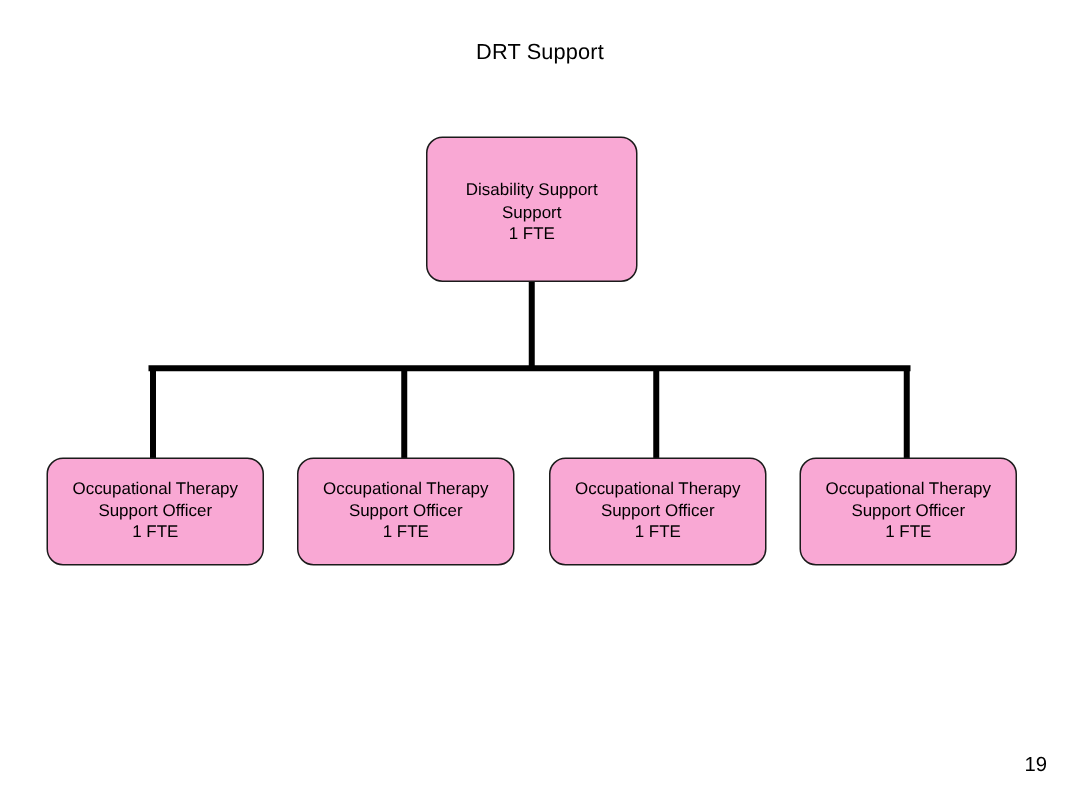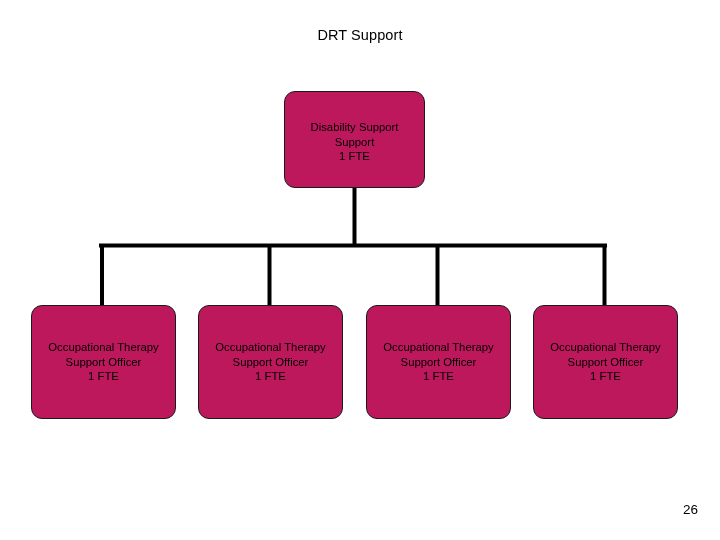--- a/index.html
+++ b/index.html
@@ -41,21 +41,21 @@
     left: 0;
     top: 0;
     width: 720px;
     height: 540px;
     pointer-events: none;
   }
 
   .node {
     position: absolute;
     box-sizing: border-box;
-    background: #be185d;
+    background: #f9a8d4;
     border: 1.2px solid #1b1b1b;
     border-radius: 11px;
     display: flex;
     flex-direction: column;
     align-items: center;
     justify-content: center;
     text-align: center;
   }
 
   .node .line {
@@ -76,21 +76,21 @@
     margin-top: 5px;
     display: flex;
     flex-direction: column;
     align-items: center;
   }
 
   
   .node-leaf {
     top: 305px;
     width: 145px;
-    height: 114px;
+    height: 72px;
   }
   .node-leaf .node-text {
     display: flex;
     flex-direction: column;
     align-items: center;
   }
   .leaf-0 { left: 31px;  }
   .leaf-1 { left: 198px; }
   .leaf-2 { left: 366px; }
   .leaf-3 { left: 533px; }
@@ -156,15 +156,15 @@
   </div>
 
   <div class="node node-leaf leaf-3">
     <div class="node-text">
       <span class="line">Occupational Therapy</span>
       <span class="line">Support Officer</span>
       <span class="line">1 FTE</span>
     </div>
   </div>
 
-  <div class="page-number">26</div>
+  <div class="page-number">19</div>
 
 </div>
 
 </body></html>

